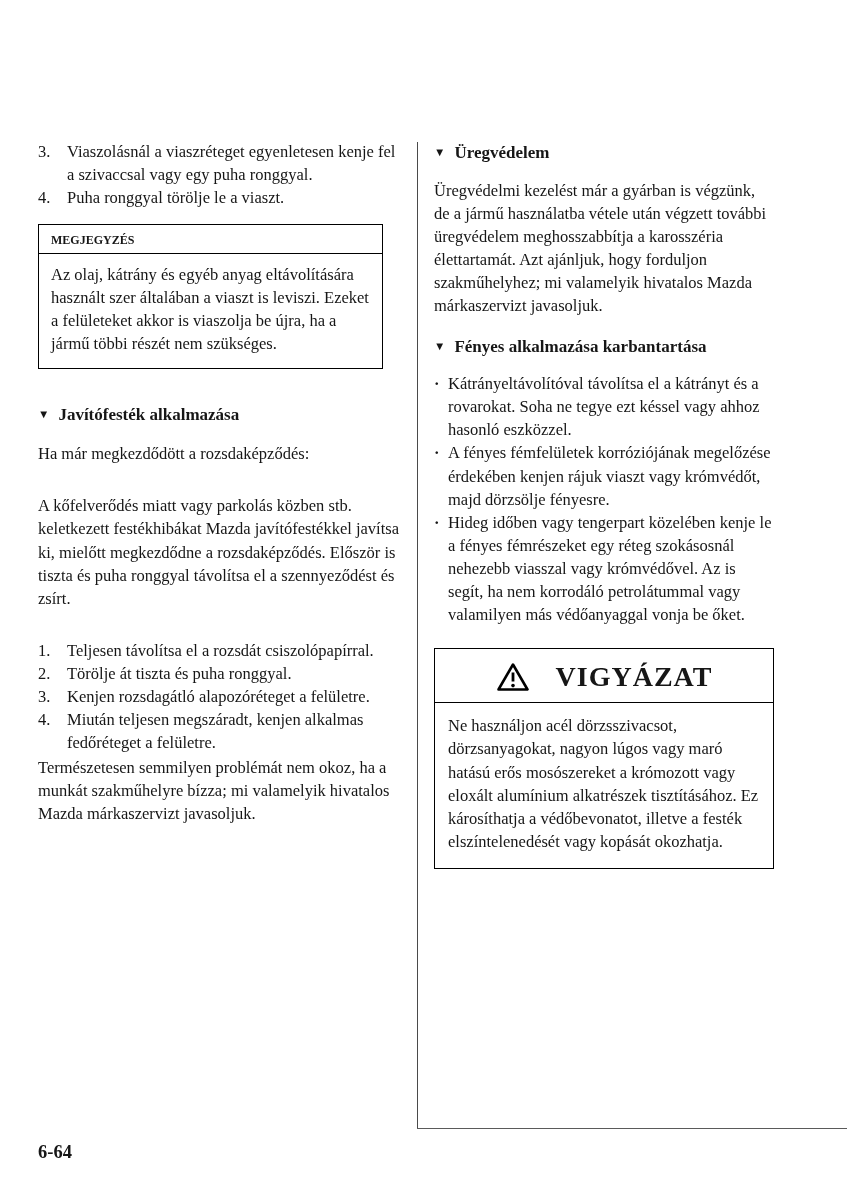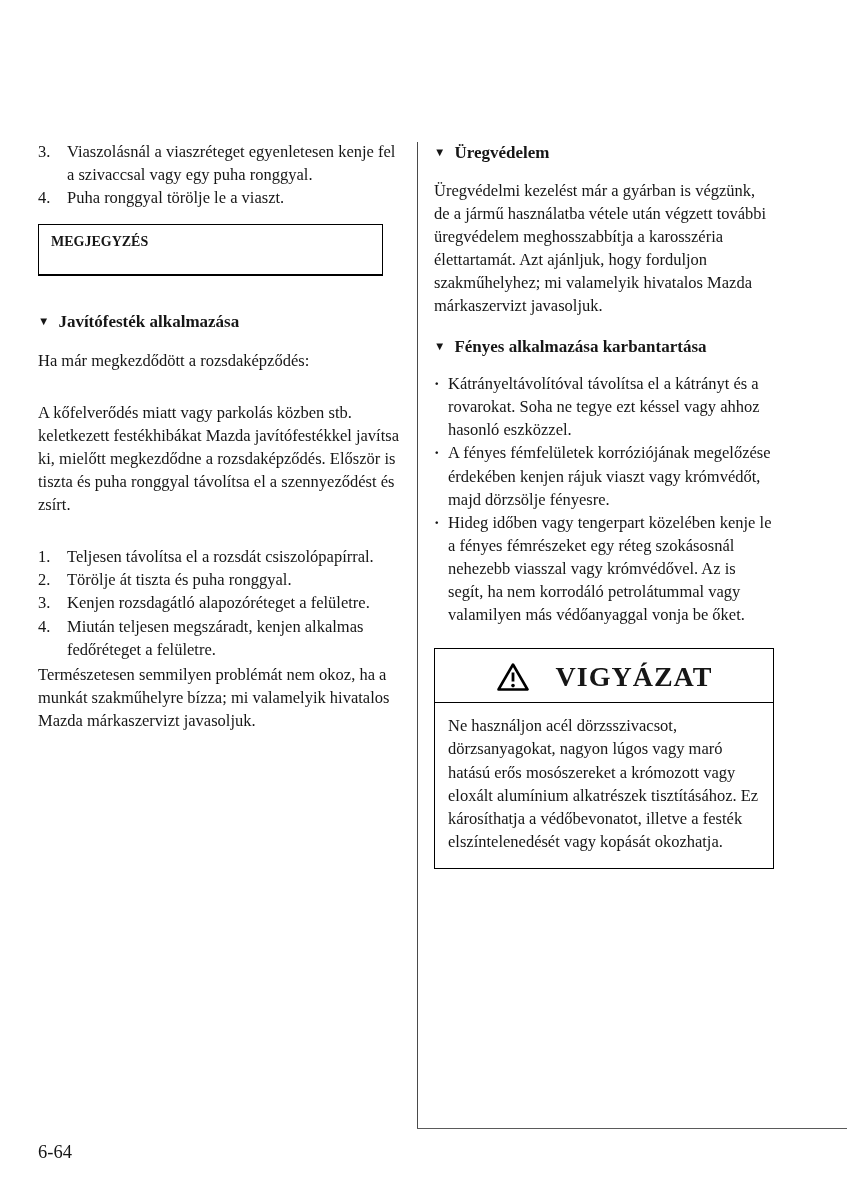--- a/index.html
+++ b/index.html
@@ -37,21 +37,21 @@
   .bullet { display: flex; }
   .bullet .mark { width: 14px; flex: none; font-weight: bold; }
   .bullet .txt { flex: 1; }
 
   
   .section-head { font-weight: bold; font-size: 17px; display: flex; align-items: baseline; }
   .section-head .marker { font-size: 11.5px; margin-right: 9px; position: relative; top: -2px; }
 
   
   .note-box { border: 1.5px solid #000; margin: 15px 17px 34px 0; }
-  .note-title { padding: 7px 12px 22px; font-weight: bold; font-size: 14px; border-bottom: 1.5px solid #000; }
+  .note-title { padding: 7px 12px 4px; font-weight: bold; font-size: 12px; border-bottom: 1.5px solid #000; }
   .note-body { padding: 9px 12px 13px; }
 
   
   .warning-box { border: 1.5px solid #000; margin-top: 22px; }
   .warning-title { display: flex; align-items: center; justify-content: center; gap: 26px; padding: 8px 4px 6px; border-bottom: 1.5px solid #000; }
   .warning-title .wtxt { font-weight: bold; font-size: 28px; letter-spacing: 1px; }
   .warning-body { padding: 11px 13px 15px; }
   .warn-icon { flex: none; display: block; }
 
   
@@ -59,21 +59,21 @@
   .touchup-head { margin: 0 0 15px; }
   .intro { margin-bottom: 29px; }
   .rust-lead { margin-bottom: 29px; }
   .steps-list { margin-bottom: 2px; }
   .cavity-head { margin: 1px 0 14px; }
   .cavity-body { margin-bottom: 18px; }
   .metal-head { margin: 0 0 13px; }
   .metal-list { margin-bottom: 0; }
 
   
-  .footer { position: absolute; left: 38px; top: 1142px; font-weight: normal; font-size: 18.5px; }
+  .footer { position: absolute; left: 38px; top: 1142px; font-weight: bold; font-size: 18.5px; }
 </style>
 </head>
 <body>
 
 <div class="page">
 
 
   <div class="columns body-text">
 
     <div class="col-left">
@@ -84,20 +84,21 @@
           <span class="txt">Viaszolásnál a viaszréteget egyenletesen kenje fel a szivaccsal vagy egy puha ronggyal.</span>
         </div>
         <div class="li">
           <span class="num">4.</span>
           <span class="txt">Puha ronggyal törölje le a viaszt.</span>
         </div>
       </div>
 
       <div class="note-box">
         <div class="note-title">MEGJEGYZÉS</div>
+        <div class="note-body">Az olaj, kátrány és egyéb anyag eltávolítására használt szer általában a viaszt is leviszi. Ezeket a felületeket akkor is viaszolja be újra, ha a jármű többi részét nem szükséges.</div>
       </div>
 
       <div class="section-head touchup-head">
         <span class="marker">▼</span>
         <span>Javítófesték alkalmazása</span>
       </div>
 
       <p class="para rust-lead">Ha már megkezdődött a rozsdaképződés:</p>
 
       <p class="para intro">A kőfelverődés miatt vagy parkolás közben stb. keletkezett festékhibákat Mazda javítófestékkel javítsa ki, mielőtt megkezdődne a rozsdaképződés. Először is tiszta és puha ronggyal távolítsa el a szennyeződést és zsírt.</p>

